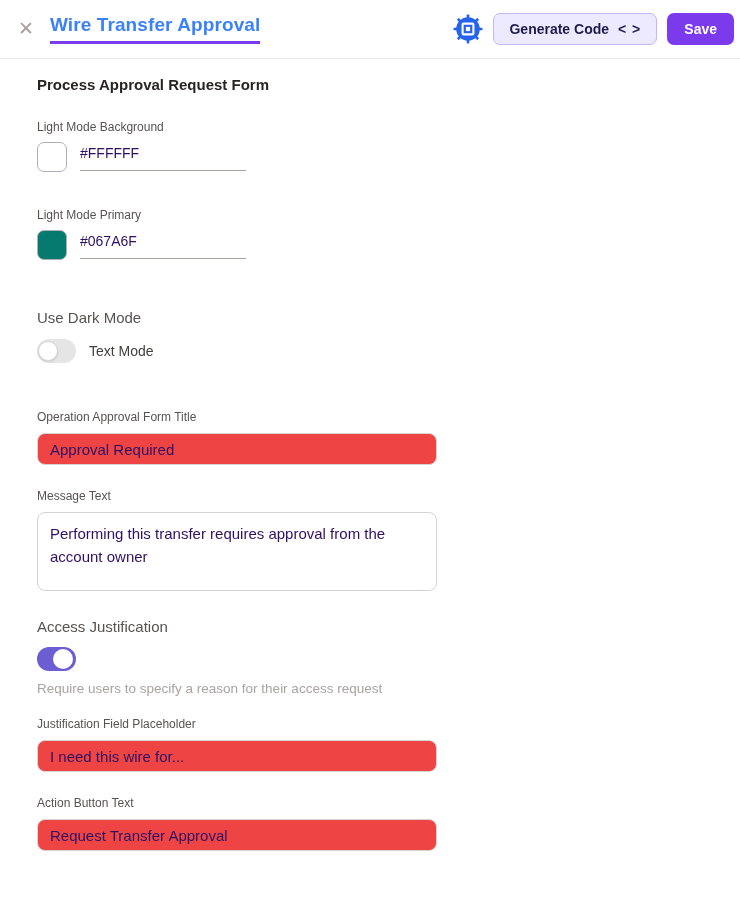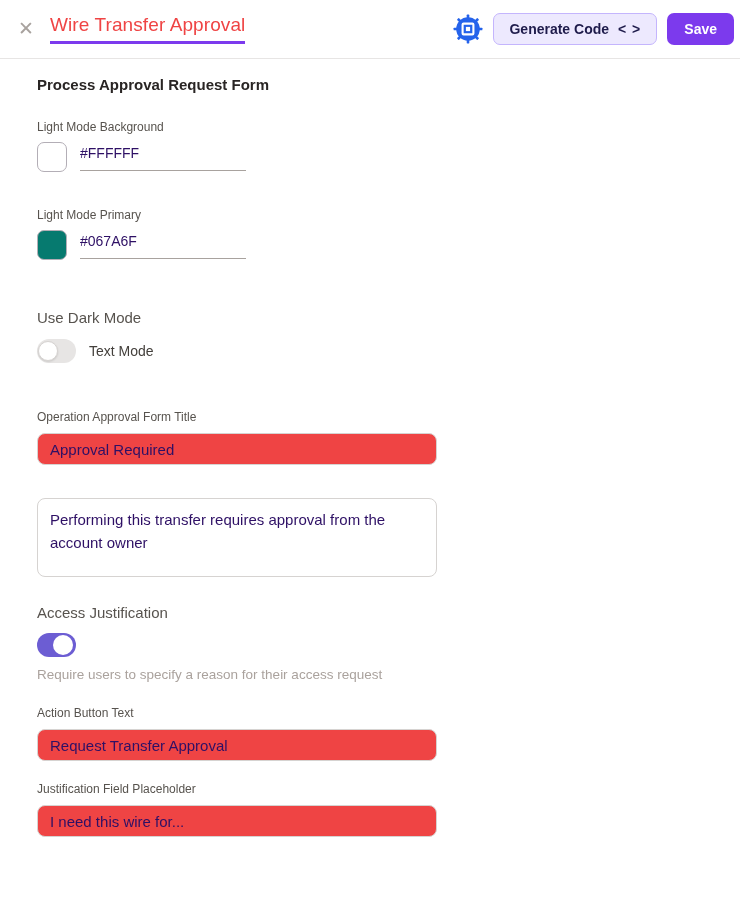--- a/index.html
+++ b/index.html
@@ -25,22 +25,22 @@
     color: #a8a29e; font-size: 19px; line-height: 28px;
     cursor: pointer; flex: 0 0 auto;
   }
   .title-wrap {
     margin-left: 10px;
     border-bottom: 3px solid #7c3aed;
     padding-bottom: 5px;
   }
   .app-title {
     font-size: 19px;
-    font-weight: 400;
-    color: #ef4444;
+    font-weight: 700;
+    color: #3b82f6;
     letter-spacing: .1px;
     white-space: nowrap;
   }
   .header-spacer { flex: 1 1 auto; }
   .chip-icon { width: 30px; height: 30px; flex: 0 0 auto; margin-right: 10px; }
   .generate-code-btn {
     display: inline-flex; align-items: flex-start; gap: 9px;
     background: #ede9fe;
     border: 1px solid #c4b5fd;
     border-radius: 7px;
@@ -234,36 +234,37 @@
       <span class="toggle-text">Text Mode</span>
     </div>
   </div>
 
   <div class="group-input first-input">
     <label class="field-label">Operation Approval Form Title</label>
     <input class="text-input" type="text" value="Approval Required" style="">
   </div>
 
   <div class="group-input">
+    <label class="field-label">Message Text</label>
     <textarea class="textarea-input" style="">Performing this transfer requires approval from the account owner</textarea>
   </div>
 
   <div class="group-justification">
     <label class="field-label" style="font-size:15px;">Access Justification</label>
     <div class="toggle-row">
       <span class="toggle on">
         <span class="knob"></span>
       </span>
     </div>
     <div class="help-text">Require users to specify a reason for their access request</div>
   </div>
 
+  <div class="group-input" style="margin-top:21px;">
+    <label class="field-label">Justification Field Placeholder</label>
+    <input class="text-input" type="text" value="I need this wire for..." style="">
+  </div>
+
   <div class="group-input">
     <label class="field-label">Action Button Text</label>
     <input class="text-input" type="text" value="Request Transfer Approval" style="">
   </div>
 
-  <div class="group-input" style="margin-top:21px;">
-    <label class="field-label">Justification Field Placeholder</label>
-    <input class="text-input" type="text" value="I need this wire for..." style="">
-  </div>
-
 </main>
 
 </body></html>

